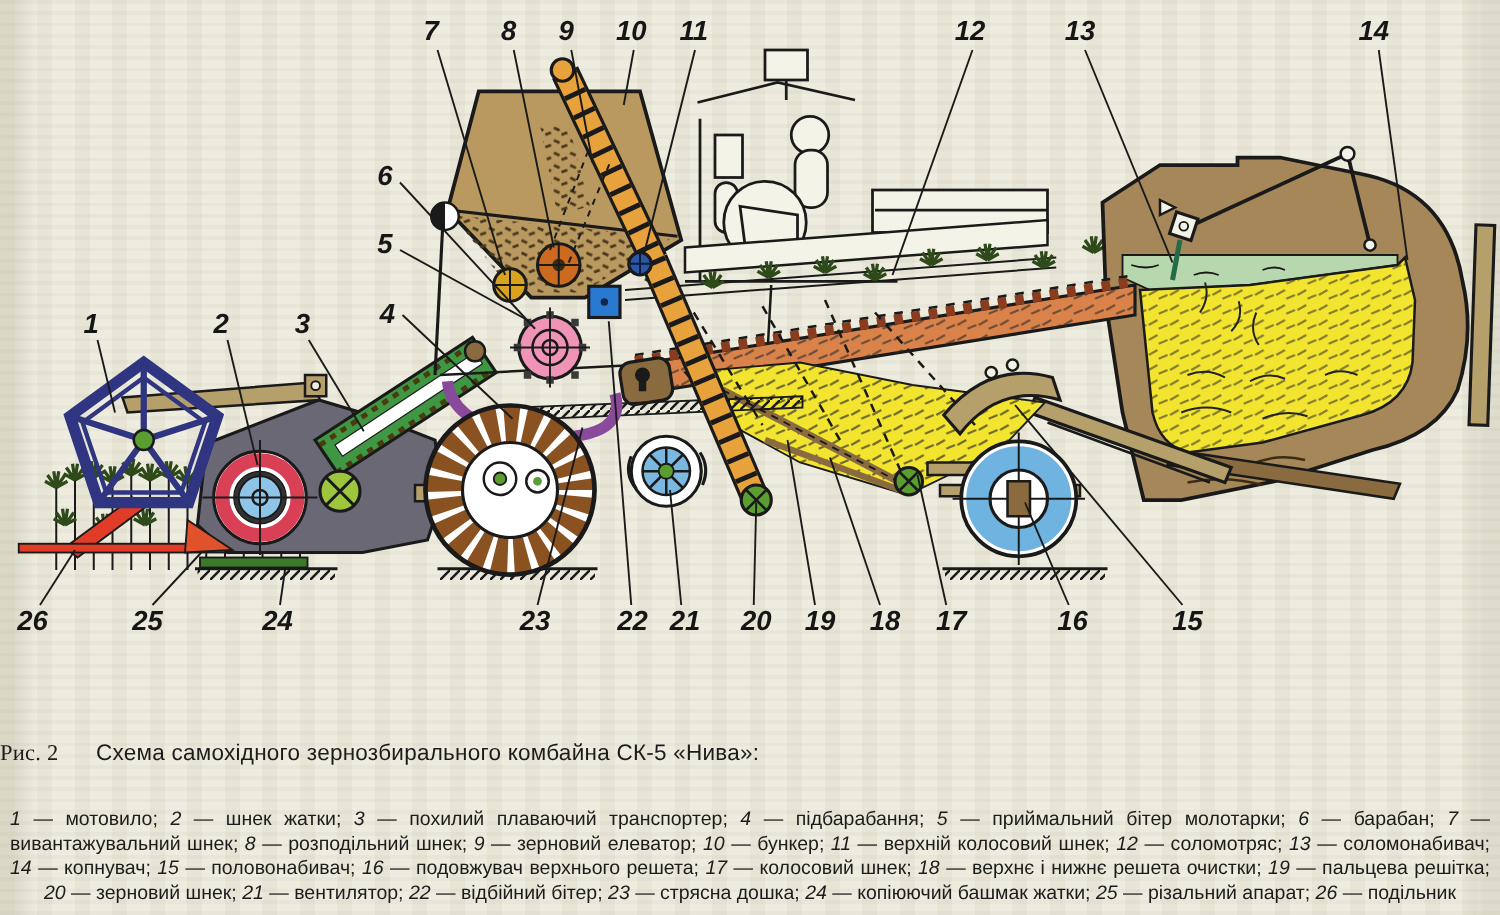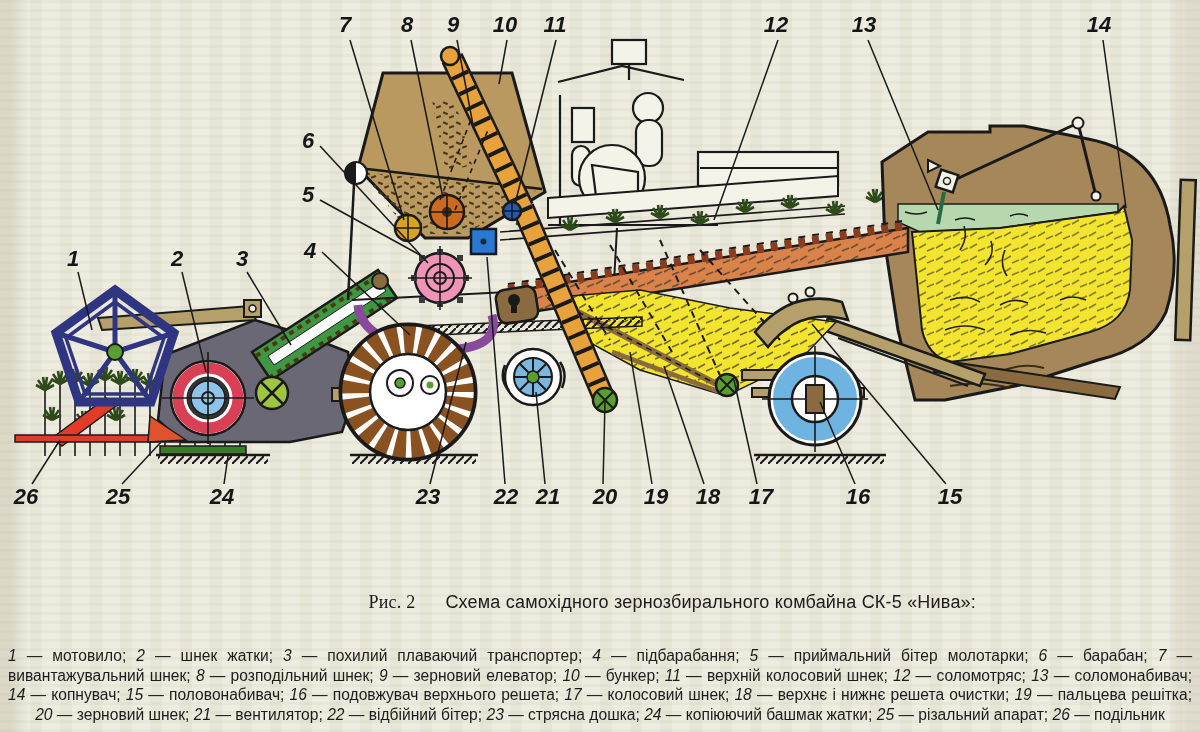--- a/index.html
+++ b/index.html
@@ -16,21 +16,21 @@
     background:repeating-linear-gradient(0deg, rgba(160,152,130,.07) 0 3px, rgba(0,0,0,0) 3px 9px);
   }
   svg{position:absolute;left:0;top:0;}
   #labels-layer{position:absolute;left:0;top:0;width:1200px;height:590px;pointer-events:none;}
   .part-label{
     position:absolute;transform:translateX(-50%);
     font-style:italic;font-size:22px;line-height:22px;font-weight:bold;color:#161616;
     font-family:"Liberation Sans", sans-serif;
   }
   .caption{
-    position:absolute;left:0;top:592px;width:976px;text-align:right;
+    position:absolute;left:0;top:592px;width:976px;text-align:left;
     font-size:18px;color:#1c1c1c;letter-spacing:.2px;
   }
   .caption .fig{margin-right:30px;font-family:"Liberation Serif", serif;}
   .legend{
     position:absolute;left:8px;top:646px;width:1184px;margin:0;
     font-size:15.6px;line-height:19.5px;color:#1c1c1c;
     text-align:justify;text-align-last:center;
   }
   .legend i{font-style:italic;}
 </style>

